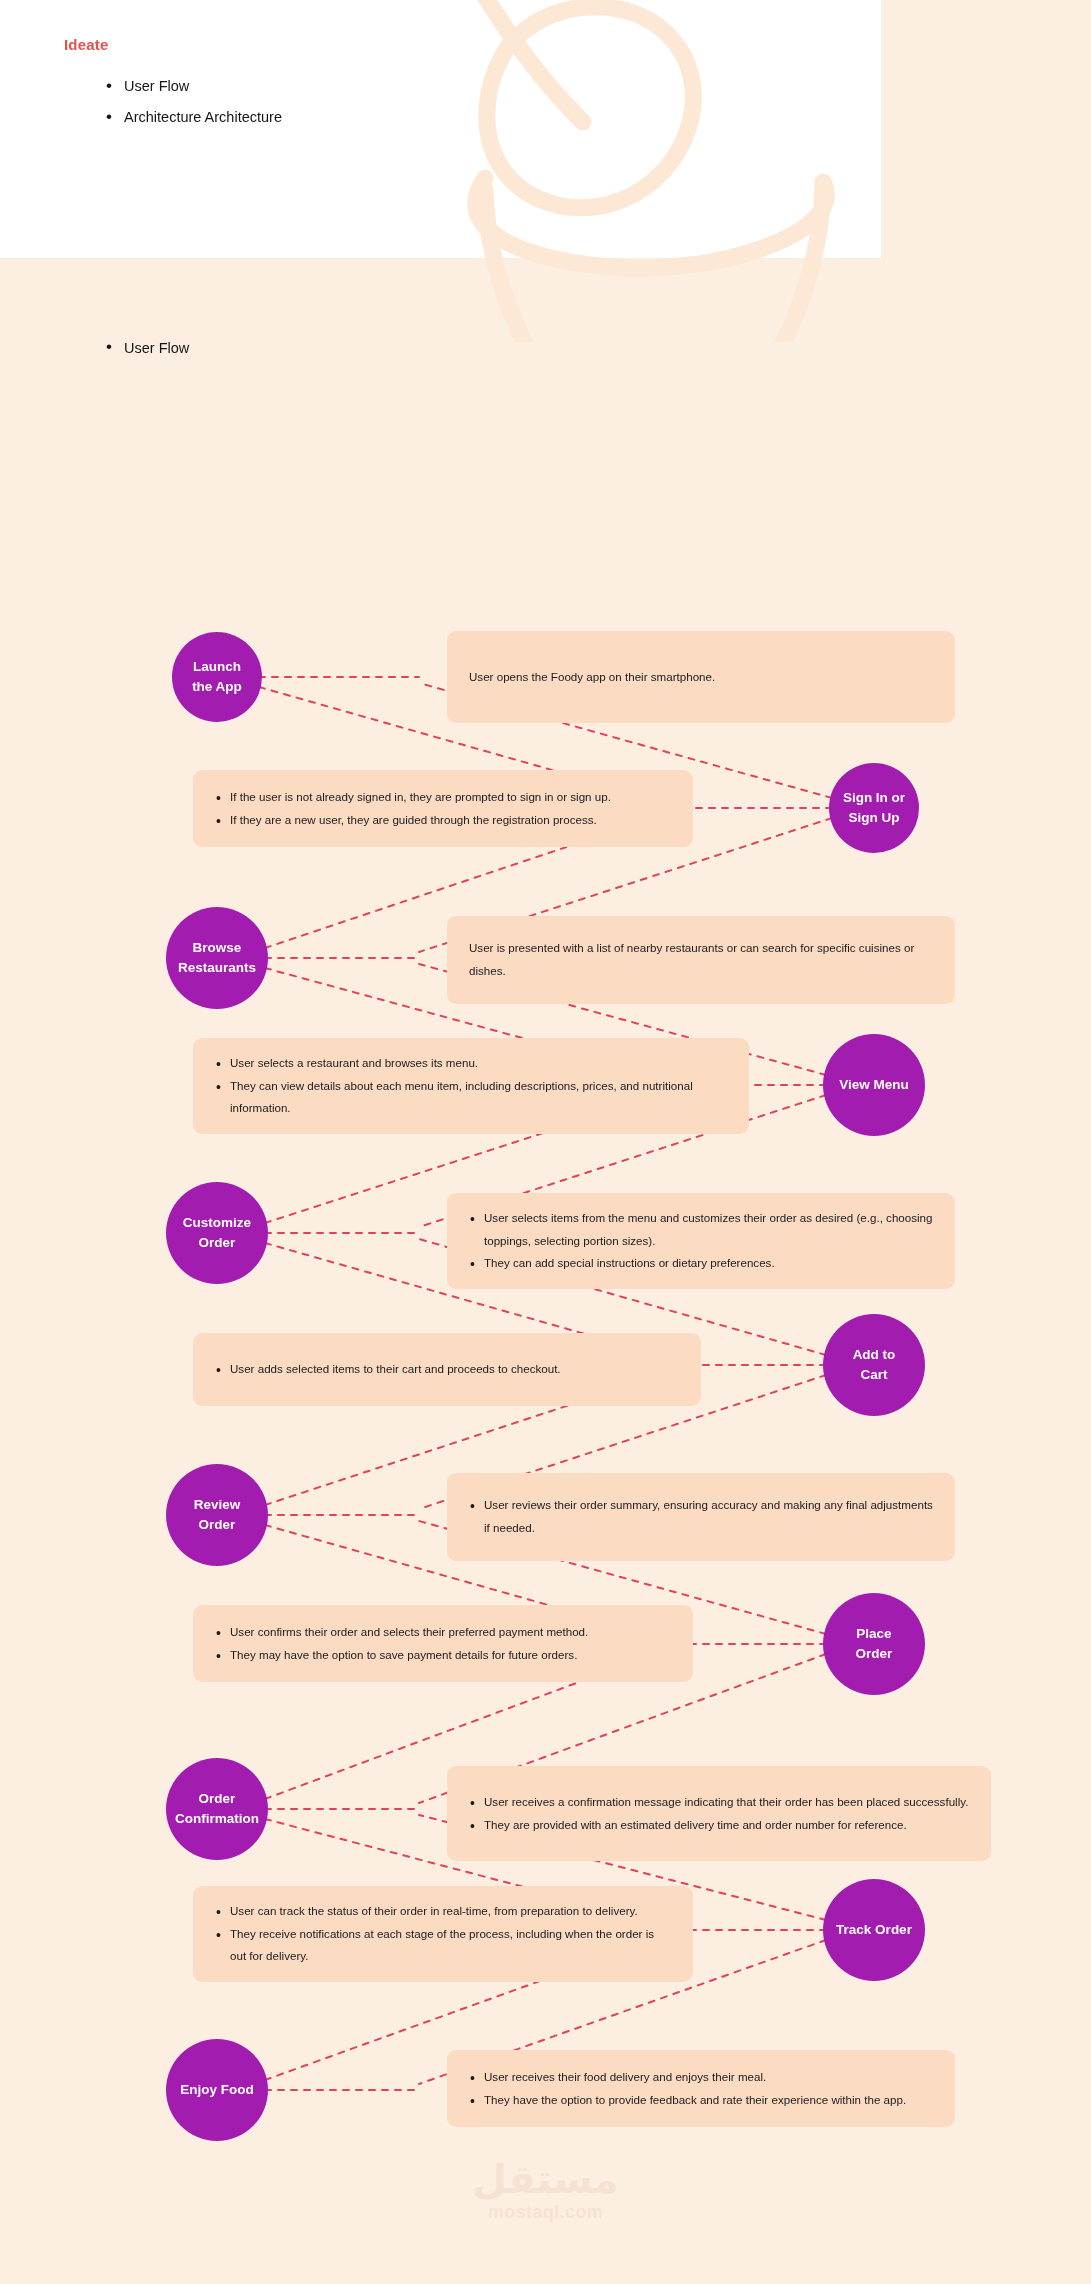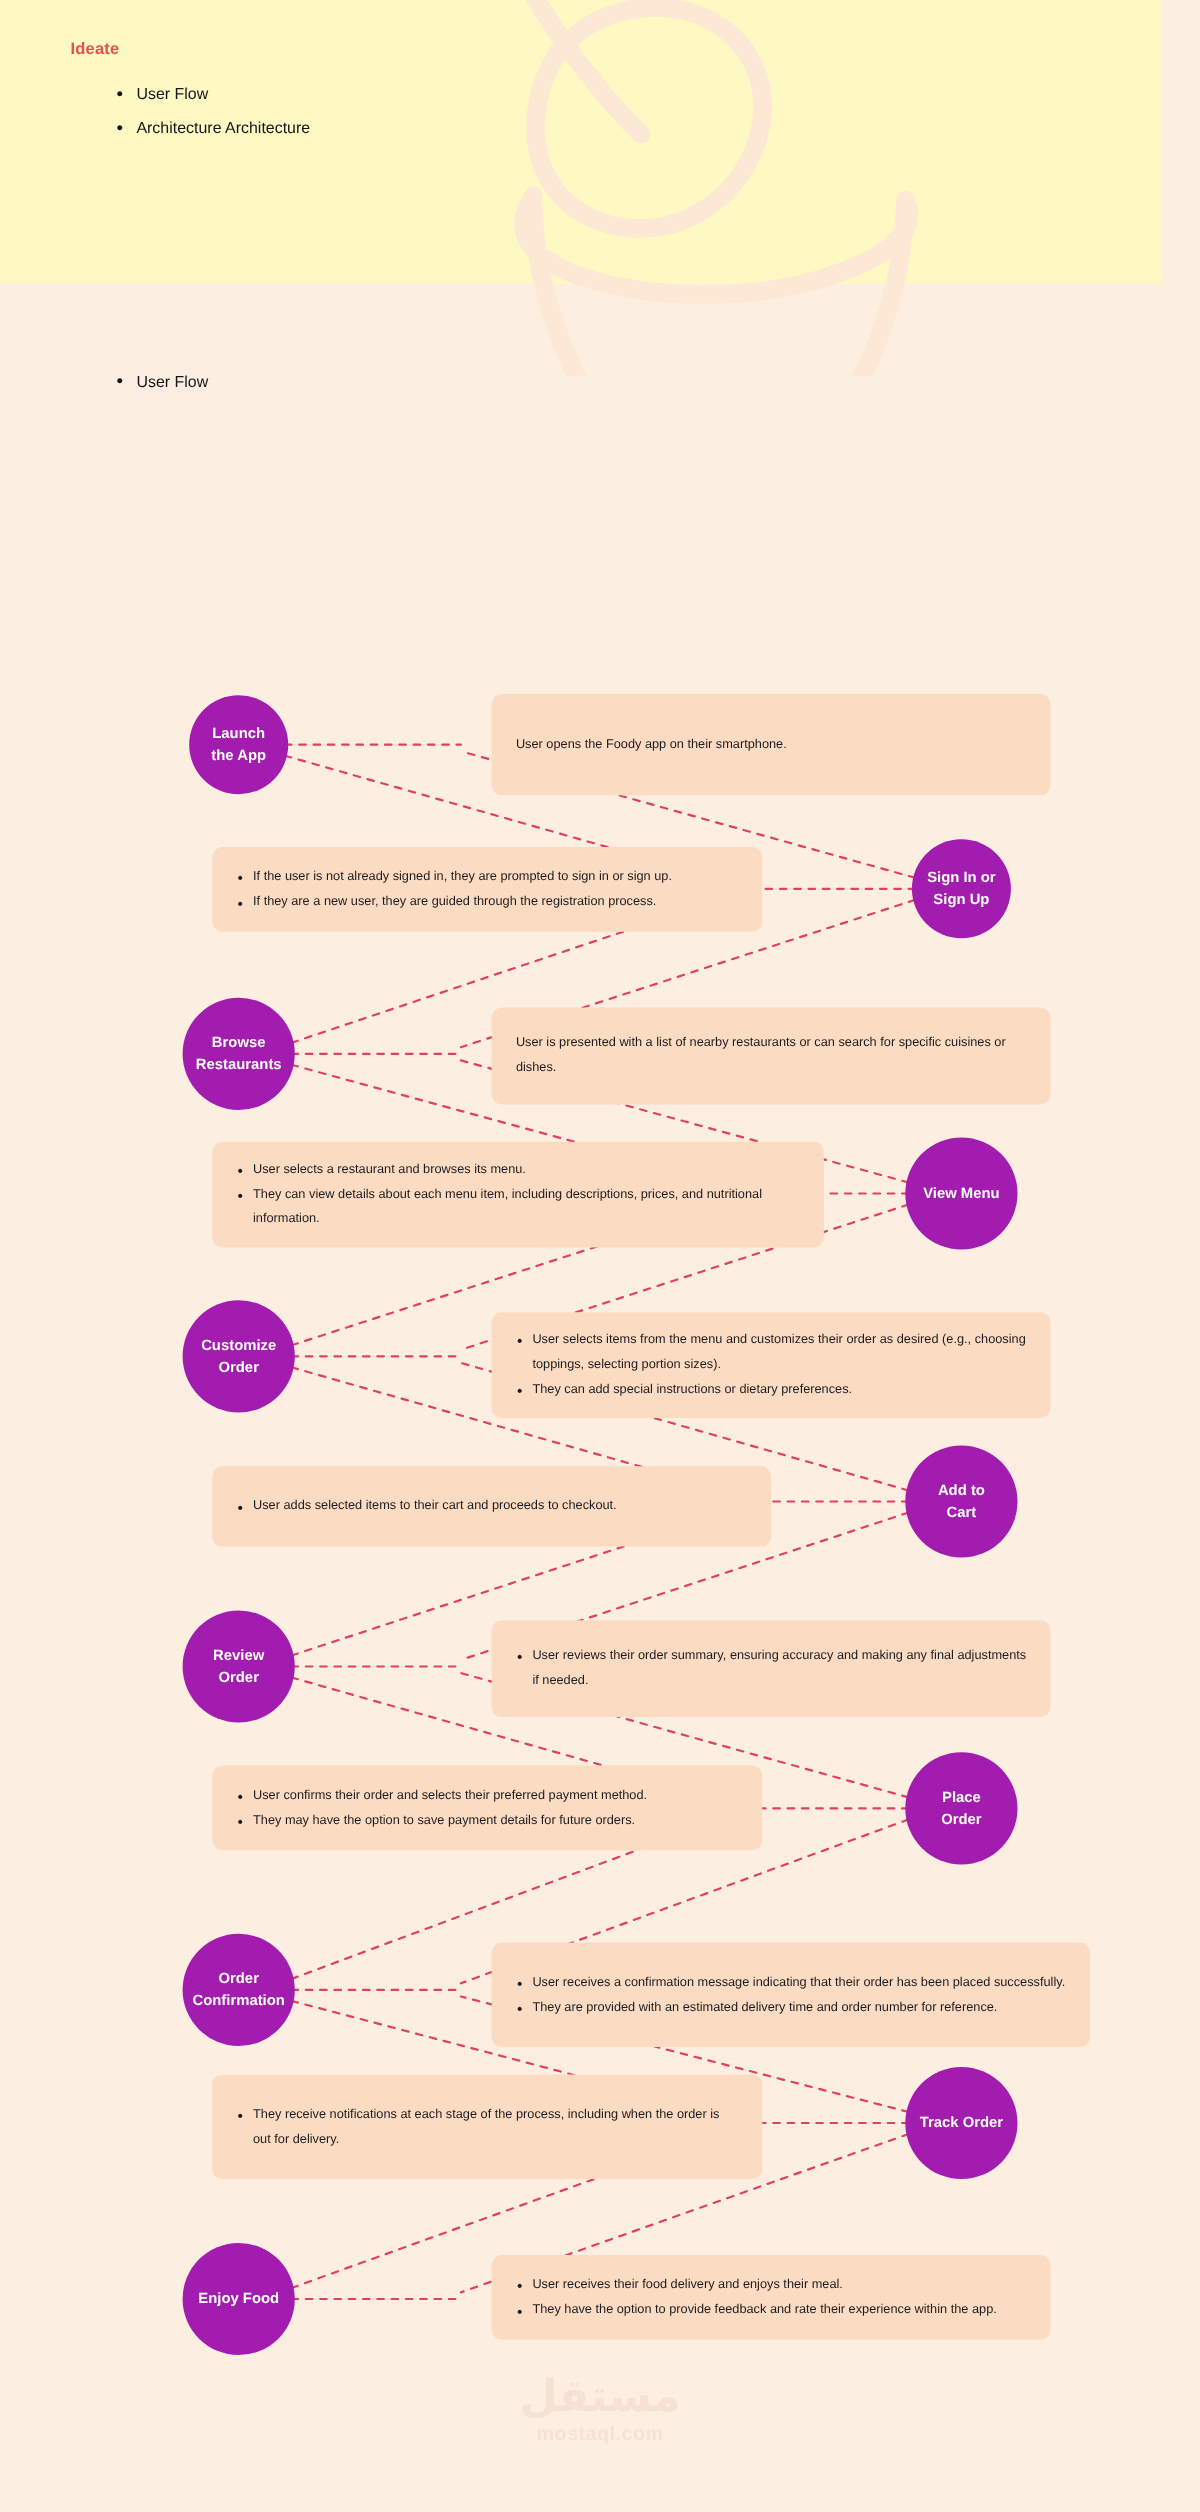--- a/index.html
+++ b/index.html
@@ -6,22 +6,22 @@
   html, body { width:1091px; height:2284px; }
   body {
     font-family: "Liberation Sans", sans-serif;
     background:#FDEEE2;
     position:relative;
     overflow:hidden;
   }
 
   
   #header-band {
-    position:absolute; left:0; top:0; width:1056px; height:258px;
-    background:#fef9c3; z-index:2;
+    position:absolute; left:0; top:0; width:881px; height:258px;
+    background:#ffffff; z-index:2;
   }
   #header-title {
     position:absolute; left:64px; top:36px;
     font-size:15px; font-weight:bold; color:#E8504F; letter-spacing:.2px;
   }
   #header-list {
     position:absolute; left:100px; top:78px;
     list-style:none;
   }
   #header-list li {
@@ -241,20 +241,21 @@
         </ul>
       </div>
       <div class="box" style="left: 419px; top: 1766px; width: 544px; min-height: 95px;">
         <ul>
           <li>User receives a confirmation message indicating that their order has been placed successfully.</li>
           <li>They are provided with an estimated delivery time and order number for reference.</li>
         </ul>
       </div>
       <div class="box" style="left: 165px; top: 1886px; width: 500px; min-height: 95px;">
         <ul>
+          <li>User can track the status of their order in real-time, from preparation to delivery.</li>
           <li>They receive notifications at each stage of the process, including when the order is out for delivery.</li>
         </ul>
       </div>
       <div class="box" style="left: 419px; top: 2050px; width: 508px; min-height: 77px;">
         <ul>
           <li>User receives their food delivery and enjoys their meal.</li>
           <li>They have the option to provide feedback and rate their experience within the app.</li>
         </ul>
       </div>
     </div>

